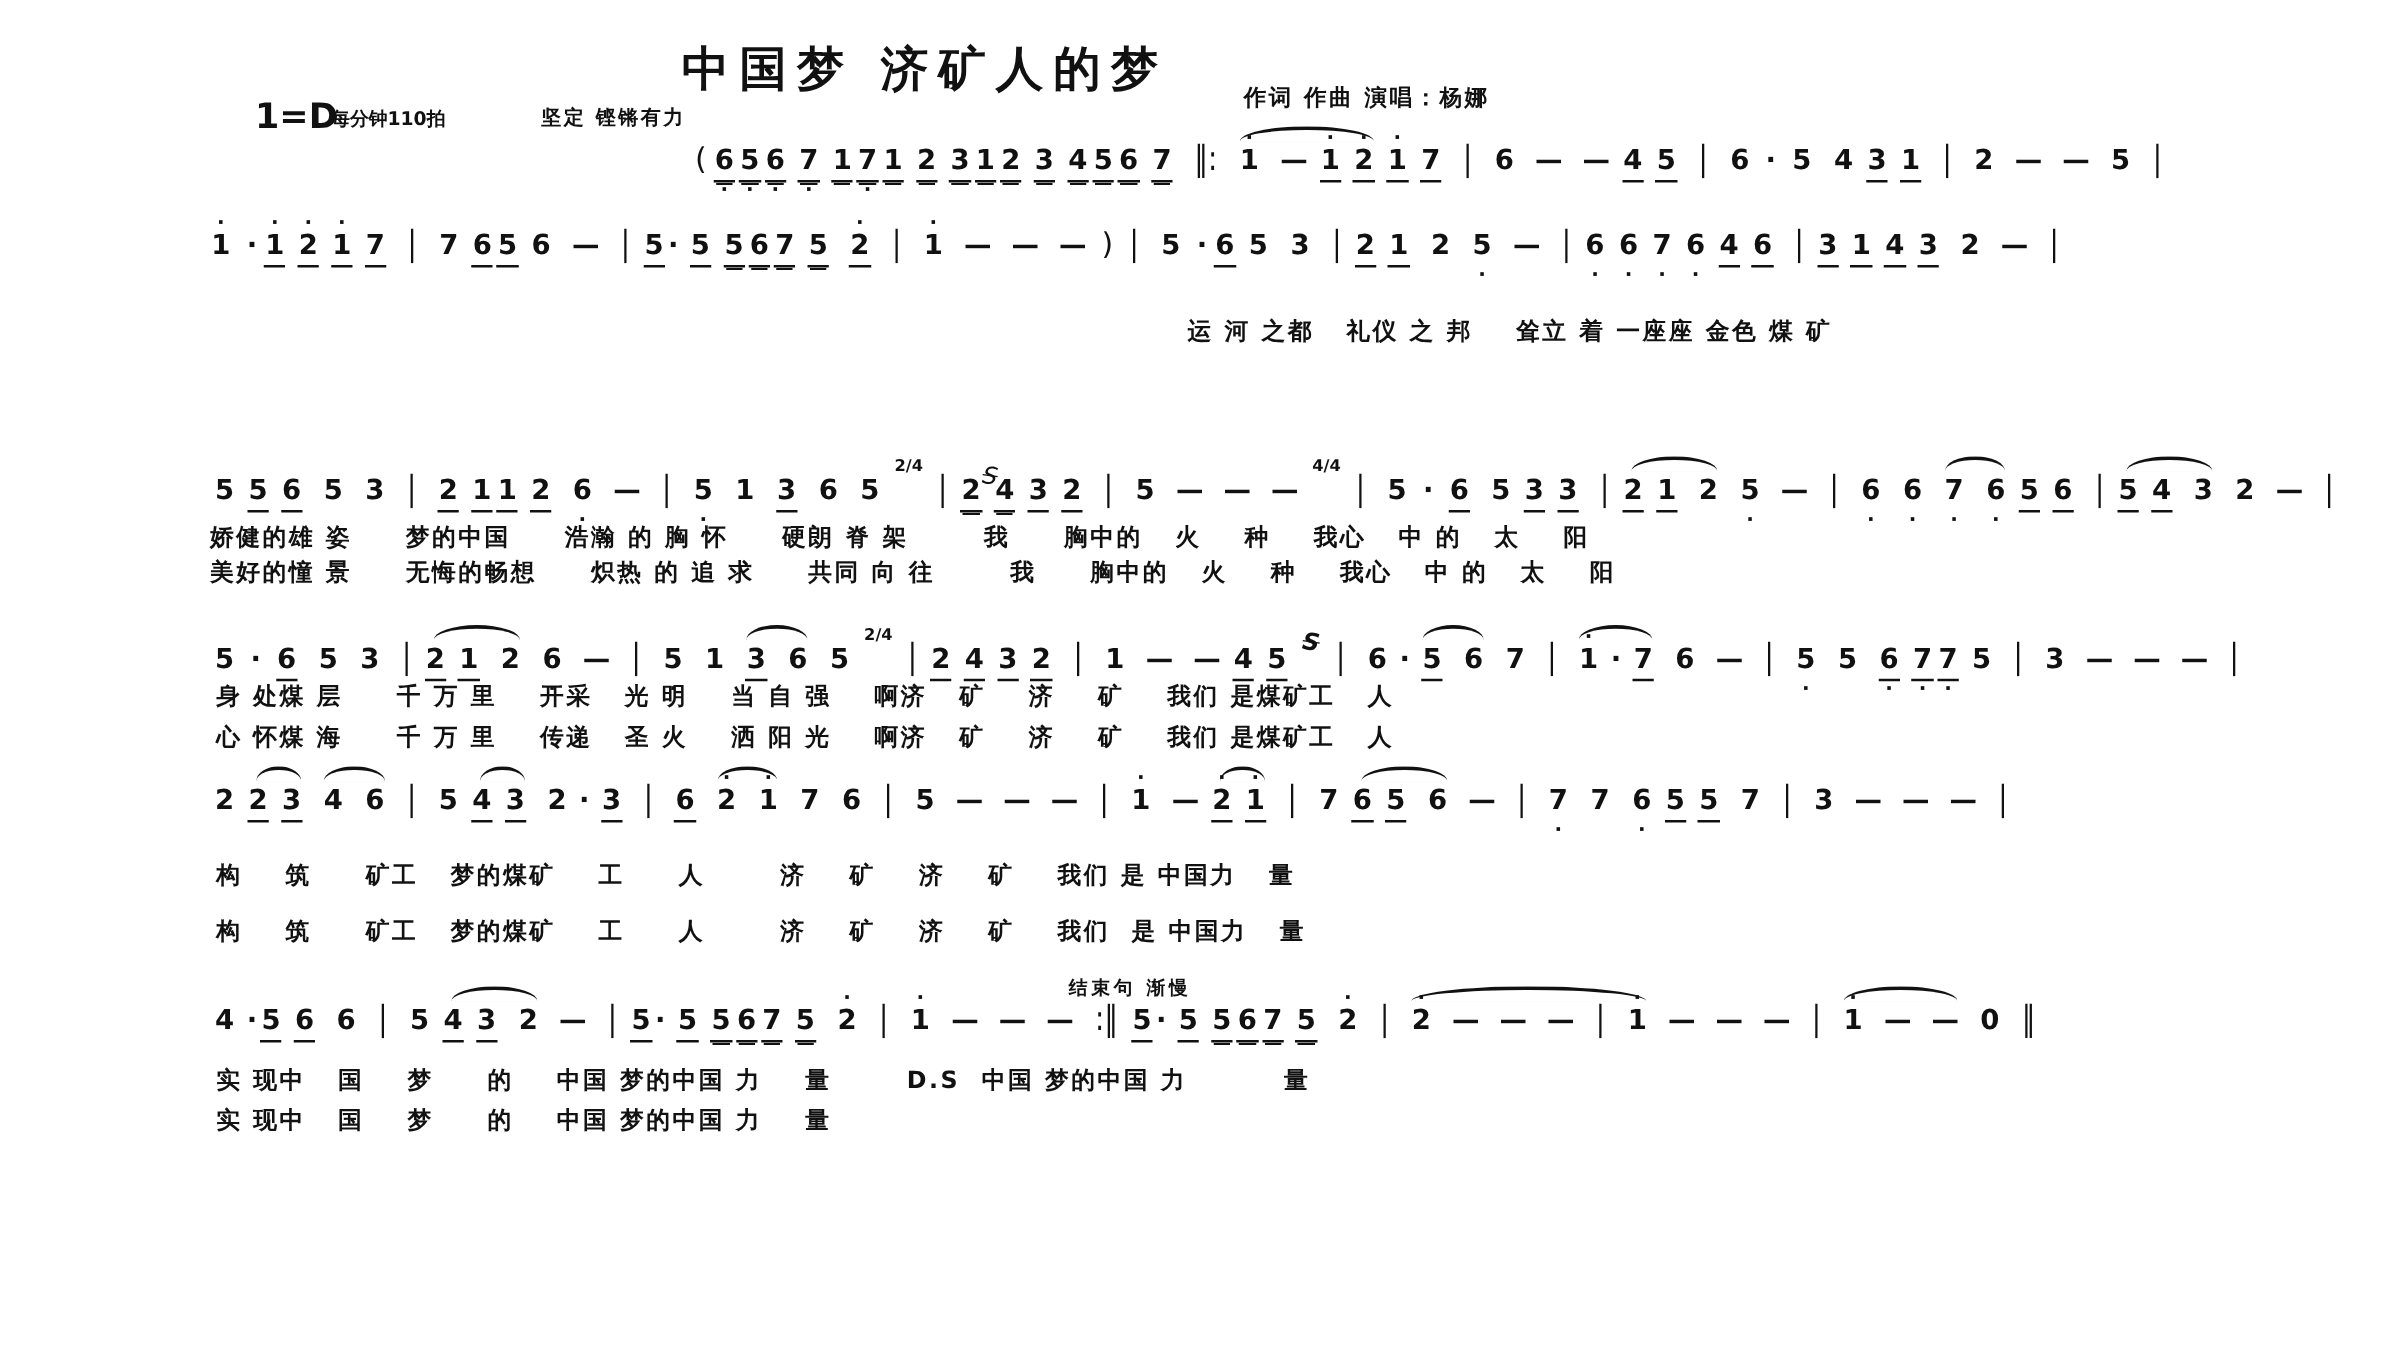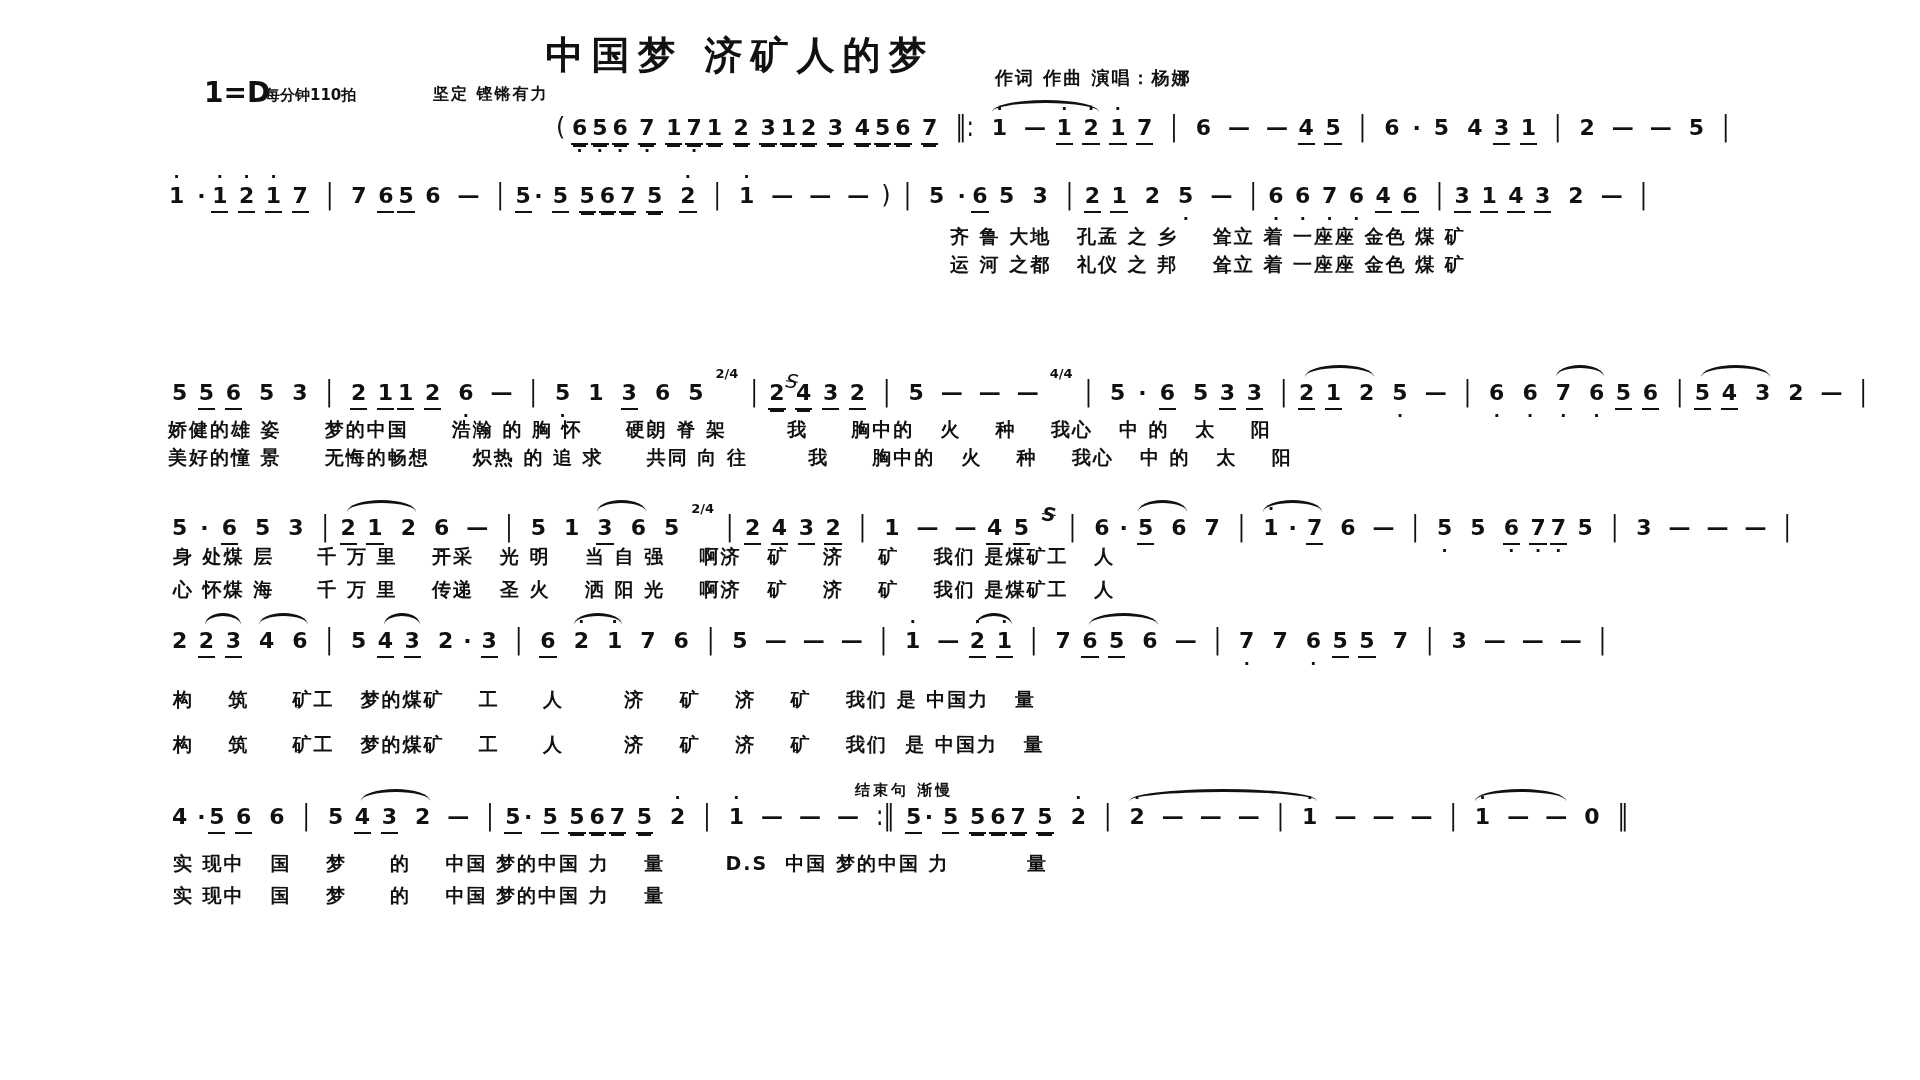--- a/index.html
+++ b/index.html
@@ -46,21 +46,20 @@
   <div class="key">1=D</div>
   <div class="tempo">每分钟110拍</div>
   <div class="expr">坚定 铿锵有力</div>
   <div class="endlabel">结束句   渐慢</div>
 <div class="mline" style="left: 552px; top: 113px;"><span class="paren">(</span><span class="nt tight u2"><span class="nv">6</span><span class="db">·</span></span><span class="nt tight u2"><span class="nv">5</span><span class="db">·</span></span><span class="nt tight u2"><span class="nv">6</span><span class="db">·</span></span><span class="nt u2"><span class="nv">7</span><span class="db">·</span></span><span class="nt tight u2"><span class="nv">1</span></span><span class="nt tight u2"><span class="nv">7</span><span class="db">·</span></span><span class="nt tight u2"><span class="nv">1</span></span><span class="nt u2"><span class="nv">2</span></span><span class="nt tight u2"><span class="nv">3</span></span><span class="nt tight u2"><span class="nv">1</span></span><span class="nt tight u2"><span class="nv">2</span></span><span class="nt u2"><span class="nv">3</span></span><span class="nt tight u2"><span class="nv">4</span></span><span class="nt tight u2"><span class="nv">5</span></span><span class="nt tight u2"><span class="nv">6</span></span><span class="nt u2"><span class="nv">7</span></span><span class="bar">‖:</span><span class="slur"><span class="nt"><span class="da">·</span><span class="nv">1</span></span><span class="dash">—</span><span class="nt tight u1"><span class="da">·</span><span class="nv">1</span></span><span class="nt u1"><span class="da">·</span><span class="nv">2</span></span></span><span class="nt tight u1"><span class="da">·</span><span class="nv">1</span></span><span class="nt u1"><span class="nv">7</span></span><span class="bar">|</span><span class="nt"><span class="nv">6</span></span><span class="dash">—</span><span class="dash">—</span><span class="nt tight u1"><span class="nv">4</span></span><span class="nt u1"><span class="nv">5</span></span><span class="bar">|</span><span class="nt"><span class="nv">6</span></span><span class="aug">·</span><span class="nt"><span class="nv">5</span></span><span class="nt"><span class="nv">4</span></span><span class="nt tight u1"><span class="nv">3</span></span><span class="nt u1"><span class="nv">1</span></span><span class="bar">|</span><span class="nt"><span class="nv">2</span></span><span class="dash">—</span><span class="dash">—</span><span class="nt"><span class="nv">5</span></span><span class="bar">|</span></div>
     <div class="mline" style="left: 160px; top: 181px;"><span class="nt"><span class="da">·</span><span class="nv">1</span></span><span class="aug">·</span><span class="nt tight u1"><span class="da">·</span><span class="nv">1</span></span><span class="nt u1"><span class="da">·</span><span class="nv">2</span></span><span class="nt tight u1"><span class="da">·</span><span class="nv">1</span></span><span class="nt u1"><span class="nv">7</span></span><span class="bar">|</span><span class="nt"><span class="nv">7</span></span><span class="nt tight u1"><span class="nv">6</span></span><span class="nt tight u1"><span class="nv">5</span></span><span class="nt"><span class="nv">6</span></span><span class="dash">—</span><span class="bar">|</span><span class="nt tight u1"><span class="nv">5</span></span><span class="aug tight">·</span><span class="nt u1"><span class="nv">5</span></span><span class="nt tight u2"><span class="nv">5</span></span><span class="nt tight u2"><span class="nv">6</span></span><span class="nt tight u2"><span class="nv">7</span></span><span class="nt u2"><span class="nv">5</span></span><span class="nt u1"><span class="da">·</span><span class="nv">2</span></span><span class="bar">|</span><span class="nt"><span class="da">·</span><span class="nv">1</span></span><span class="dash">—</span><span class="dash">—</span><span class="dash">—</span><span class="paren">)</span><span class="bar">|</span><span class="nt"><span class="nv">5</span></span><span class="aug">·</span><span class="nt tight u1"><span class="nv">6</span></span><span class="nt"><span class="nv">5</span></span><span class="nt"><span class="nv">3</span></span><span class="bar">|</span><span class="nt tight u1"><span class="nv">2</span></span><span class="nt u1"><span class="nv">1</span></span><span class="nt"><span class="nv">2</span></span><span class="nt"><span class="nv">5</span><span class="db">·</span></span><span class="dash">—</span><span class="bar">|</span><span class="nt tight"><span class="nv">6</span><span class="db">·</span></span><span class="nt"><span class="nv">6</span><span class="db">·</span></span><span class="nt tight"><span class="nv">7</span><span class="db">·</span></span><span class="nt"><span class="nv">6</span><span class="db">·</span></span><span class="nt tight u1"><span class="nv">4</span></span><span class="nt u1"><span class="nv">6</span></span><span class="bar">|</span><span class="nt tight u1"><span class="nv">3</span></span><span class="nt u1"><span class="nv">1</span></span><span class="nt tight u1"><span class="nv">4</span></span><span class="nt u1"><span class="nv">3</span></span><span class="nt"><span class="nv">2</span></span><span class="dash">—</span><span class="bar">|</span></div>
     <div class="mline" style="left: 163px; top: 366px;"><span class="nt"><span class="nv">5</span></span><span class="nt tight u1"><span class="nv">5</span></span><span class="nt u1"><span class="nv">6</span></span><span class="nt"><span class="nv">5</span></span><span class="nt"><span class="nv">3</span></span><span class="bar">|</span><span class="nt u1"><span class="nv">2</span></span><span class="nt tight u1"><span class="nv">1</span></span><span class="nt tight u1"><span class="nv">1</span></span><span class="nt u1"><span class="nv">2</span></span><span class="nt"><span class="nv">6</span><span class="db">·</span></span><span class="dash">—</span><span class="bar">|</span><span class="nt"><span class="nv">5</span><span class="db">·</span></span><span class="nt"><span class="nv">1</span></span><span class="nt u1"><span class="nv">3</span></span><span class="nt"><span class="nv">6</span></span><span class="nt"><span class="nv">5</span></span><span class="anno">2/4</span><span class="bar">|</span><span class="nt tight u2"><span class="nv">2</span></span><span class="nt u2"><span class="nv">4</span></span><span class="nt tight u1"><span class="nv">3</span></span><span class="nt u1"><span class="nv">2</span></span><span class="bar">|</span><span class="nt"><span class="nv">5</span></span><span class="dash">—</span><span class="dash">—</span><span class="dash">—</span><span class="anno">4/4</span><span class="bar">|</span><span class="nt"><span class="nv">5</span></span><span class="aug">·</span><span class="nt u1"><span class="nv">6</span></span><span class="nt"><span class="nv">5</span></span><span class="nt tight u1"><span class="nv">3</span></span><span class="nt u1"><span class="nv">3</span></span><span class="bar">|</span><span class="slur"><span class="nt tight u1"><span class="nv">2</span></span><span class="nt u1"><span class="nv">1</span></span><span class="nt"><span class="nv">2</span></span></span><span class="nt"><span class="nv">5</span><span class="db">·</span></span><span class="dash">—</span><span class="bar">|</span><span class="nt"><span class="nv">6</span><span class="db">·</span></span><span class="nt"><span class="nv">6</span><span class="db">·</span></span><span class="slur"><span class="nt"><span class="nv">7</span><span class="db">·</span></span><span class="nt"><span class="nv">6</span><span class="db">·</span></span></span><span class="nt tight u1"><span class="nv">5</span></span><span class="nt u1"><span class="nv">6</span></span><span class="bar">|</span><span class="slur"><span class="nt tight u1"><span class="nv">5</span></span><span class="nt u1"><span class="nv">4</span></span><span class="nt"><span class="nv">3</span></span></span><span class="nt"><span class="nv">2</span></span><span class="dash">—</span><span class="bar">|</span></div>
     <div class="mline" style="left: 163px; top: 501px;"><span class="nt"><span class="nv">5</span></span><span class="aug">·</span><span class="nt u1"><span class="nv">6</span></span><span class="nt"><span class="nv">5</span></span><span class="nt"><span class="nv">3</span></span><span class="bar">|</span><span class="slur"><span class="nt tight u1"><span class="nv">2</span></span><span class="nt u1"><span class="nv">1</span></span><span class="nt"><span class="nv">2</span></span></span><span class="nt"><span class="nv">6</span><span class="db">·</span></span><span class="dash">—</span><span class="bar">|</span><span class="nt"><span class="nv">5</span><span class="db">·</span></span><span class="nt"><span class="nv">1</span></span><span class="slur"><span class="nt u1"><span class="nv">3</span></span><span class="nt"><span class="nv">6</span></span></span><span class="nt"><span class="nv">5</span></span><span class="anno">2/4</span><span class="bar">|</span><span class="nt tight u1"><span class="nv">2</span></span><span class="nt u1"><span class="nv">4</span></span><span class="nt tight u1"><span class="nv">3</span></span><span class="nt u1"><span class="nv">2</span></span><span class="bar">|</span><span class="nt"><span class="nv">1</span></span><span class="dash">—</span><span class="dash">—</span><span class="nt tight u1"><span class="nv">4</span></span><span class="nt u1"><span class="nv">5</span></span><span class="segno">S</span><span class="bar">|</span><span class="nt"><span class="nv">6</span></span><span class="aug tight">·</span><span class="slur"><span class="nt u1"><span class="nv">5</span></span><span class="nt"><span class="nv">6</span></span></span><span class="nt"><span class="nv">7</span></span><span class="bar">|</span><span class="slur"><span class="nt"><span class="da">·</span><span class="nv">1</span></span><span class="aug tight">·</span><span class="nt u1"><span class="nv">7</span></span></span><span class="nt"><span class="nv">6</span></span><span class="dash">—</span><span class="bar">|</span><span class="nt"><span class="nv">5</span><span class="db">·</span></span><span class="nt"><span class="nv">5</span></span><span class="nt u1"><span class="nv">6</span><span class="db">·</span></span><span class="nt tight u1"><span class="nv">7</span><span class="db">·</span></span><span class="nt tight u1"><span class="nv">7</span><span class="db">·</span></span><span class="nt"><span class="nv">5</span></span><span class="bar">|</span><span class="nt"><span class="nv">3</span></span><span class="dash">—</span><span class="dash">—</span><span class="dash">—</span><span class="bar">|</span></div>
     <div class="mline" style="left: 163px; top: 628px;"><span class="nt"><span class="nv">2</span></span><span class="slur"><span class="nt tight u1"><span class="nv">2</span></span><span class="nt u1"><span class="nv">3</span></span></span><span class="slur"><span class="nt"><span class="nv">4</span></span><span class="nt"><span class="nv">6</span></span></span><span class="bar">|</span><span class="nt"><span class="nv">5</span></span><span class="slur"><span class="nt tight u1"><span class="nv">4</span></span><span class="nt u1"><span class="nv">3</span></span></span><span class="nt"><span class="nv">2</span></span><span class="aug tight">·</span><span class="nt u1"><span class="nv">3</span></span><span class="bar">|</span><span class="nt u1"><span class="nv">6</span></span><span class="slur"><span class="nt"><span class="da">·</span><span class="nv">2</span></span><span class="nt"><span class="da">·</span><span class="nv">1</span></span></span><span class="nt"><span class="nv">7</span></span><span class="nt"><span class="nv">6</span></span><span class="bar">|</span><span class="nt"><span class="nv">5</span></span><span class="dash">—</span><span class="dash">—</span><span class="dash">—</span><span class="bar">|</span><span class="nt"><span class="da">·</span><span class="nv">1</span></span><span class="dash">—</span><span class="slur"><span class="nt tight u1"><span class="da">·</span><span class="nv">2</span></span><span class="nt u1"><span class="da">·</span><span class="nv">1</span></span></span><span class="bar">|</span><span class="nt"><span class="nv">7</span></span><span class="slur"><span class="nt tight u1"><span class="nv">6</span></span><span class="nt u1"><span class="nv">5</span></span><span class="nt"><span class="nv">6</span></span></span><span class="dash">—</span><span class="bar">|</span><span class="nt"><span class="nv">7</span><span class="db">·</span></span><span class="nt"><span class="nv">7</span></span><span class="nt"><span class="nv">6</span><span class="db">·</span></span><span class="nt tight u1"><span class="nv">5</span></span><span class="nt u1"><span class="nv">5</span></span><span class="nt"><span class="nv">7</span></span><span class="bar">|</span><span class="nt"><span class="nv">3</span></span><span class="dash">—</span><span class="dash">—</span><span class="dash">—</span><span class="bar">|</span></div>
     <div class="mline" style="left: 163px; top: 804px;"><span class="nt"><span class="nv">4</span></span><span class="aug tight">·</span><span class="nt tight u1"><span class="nv">5</span></span><span class="nt u1"><span class="nv">6</span></span><span class="nt"><span class="nv">6</span></span><span class="bar">|</span><span class="nt"><span class="nv">5</span></span><span class="slur"><span class="nt tight u1"><span class="nv">4</span></span><span class="nt u1"><span class="nv">3</span></span><span class="nt"><span class="nv">2</span></span></span><span class="dash">—</span><span class="bar">|</span><span class="nt tight u1"><span class="nv">5</span></span><span class="aug tight">·</span><span class="nt u1"><span class="nv">5</span></span><span class="nt tight u2"><span class="nv">5</span></span><span class="nt tight u2"><span class="nv">6</span></span><span class="nt tight u2"><span class="nv">7</span></span><span class="nt u2"><span class="nv">5</span></span><span class="nt"><span class="da">·</span><span class="nv">2</span></span><span class="bar">|</span><span class="nt"><span class="da">·</span><span class="nv">1</span></span><span class="dash">—</span><span class="dash">—</span><span class="dash">—</span><span class="bar">:‖</span><span class="nt tight u1"><span class="nv">5</span></span><span class="aug tight">·</span><span class="nt u1"><span class="nv">5</span></span><span class="nt tight u2"><span class="nv">5</span></span><span class="nt tight u2"><span class="nv">6</span></span><span class="nt tight u2"><span class="nv">7</span></span><span class="nt u2"><span class="nv">5</span></span><span class="nt"><span class="da">·</span><span class="nv">2</span></span><span class="bar">|</span><span class="slur"><span class="nt"><span class="da">·</span><span class="nv">2</span></span><span class="dash">—</span><span class="dash">—</span><span class="dash">—</span><span class="bar">|</span><span class="nt"><span class="da">·</span><span class="nv">1</span></span></span><span class="dash">—</span><span class="dash">—</span><span class="dash">—</span><span class="bar">|</span><span class="slur"><span class="nt"><span class="da">·</span><span class="nv">1</span></span><span class="dash">—</span><span class="dash">—</span></span><span class="nt"><span class="nv">0</span></span><span class="bar">‖</span></div>
-    <div class="lyr" style="left: 950px; top: 224px;">齐 鲁 大地   孔孟 之 乡    耸立 着 一座座 金色 煤 矿</div>
     <div class="lyr" style="left: 950px; top: 252px; text-align: center;">运 河 之都   礼仪 之 邦    耸立 着 一座座 金色 煤 矿</div>
     <div class="lyr" style="left: 168px; top: 417px;">娇健的雄 姿     梦的中国     浩瀚 的 胸 怀     硬朗 脊 架       我     胸中的   火    种    我心   中 的   太    阳</div>
     <div class="lyr" style="left: 168px; top: 445px;">美好的憧 景     无悔的畅想     炽热 的 追 求     共同 向 往       我     胸中的   火    种    我心   中 的   太    阳</div>
     <div class="lyr" style="left: 173px; top: 577px;">心 怀煤 海     千 万 里    传递   圣 火    洒 阳 光    啊济   矿    济    矿    我们 是煤矿工   人</div>
     <div class="lyr" style="left: 173px; top: 544px;">身 处煤 层     千 万 里    开采   光 明    当 自 强    啊济   矿    济    矿    我们 是煤矿工   人</div>
     <div class="lyr" style="left: 173px; top: 687px;">构    筑     矿工   梦的煤矿    工     人       济    矿    济    矿    我们 是 中国力   量</div>
     <div class="lyr" style="left: 173px; top: 732px;">构    筑     矿工   梦的煤矿    工     人       济    矿    济    矿    我们  是 中国力   量</div>
     <div class="lyr" style="left: 173px; top: 883px;">实 现中   国    梦     的    中国 梦的中国 力    量</div>
     <div class="lyr" style="left: 173px; top: 851px;">实 现中   国    梦     的    中国 梦的中国 力    量       D.S  中国 梦的中国 力         量</div>
     <span class="segno mark" style="left: 782px; top: 370px;">S</span>

